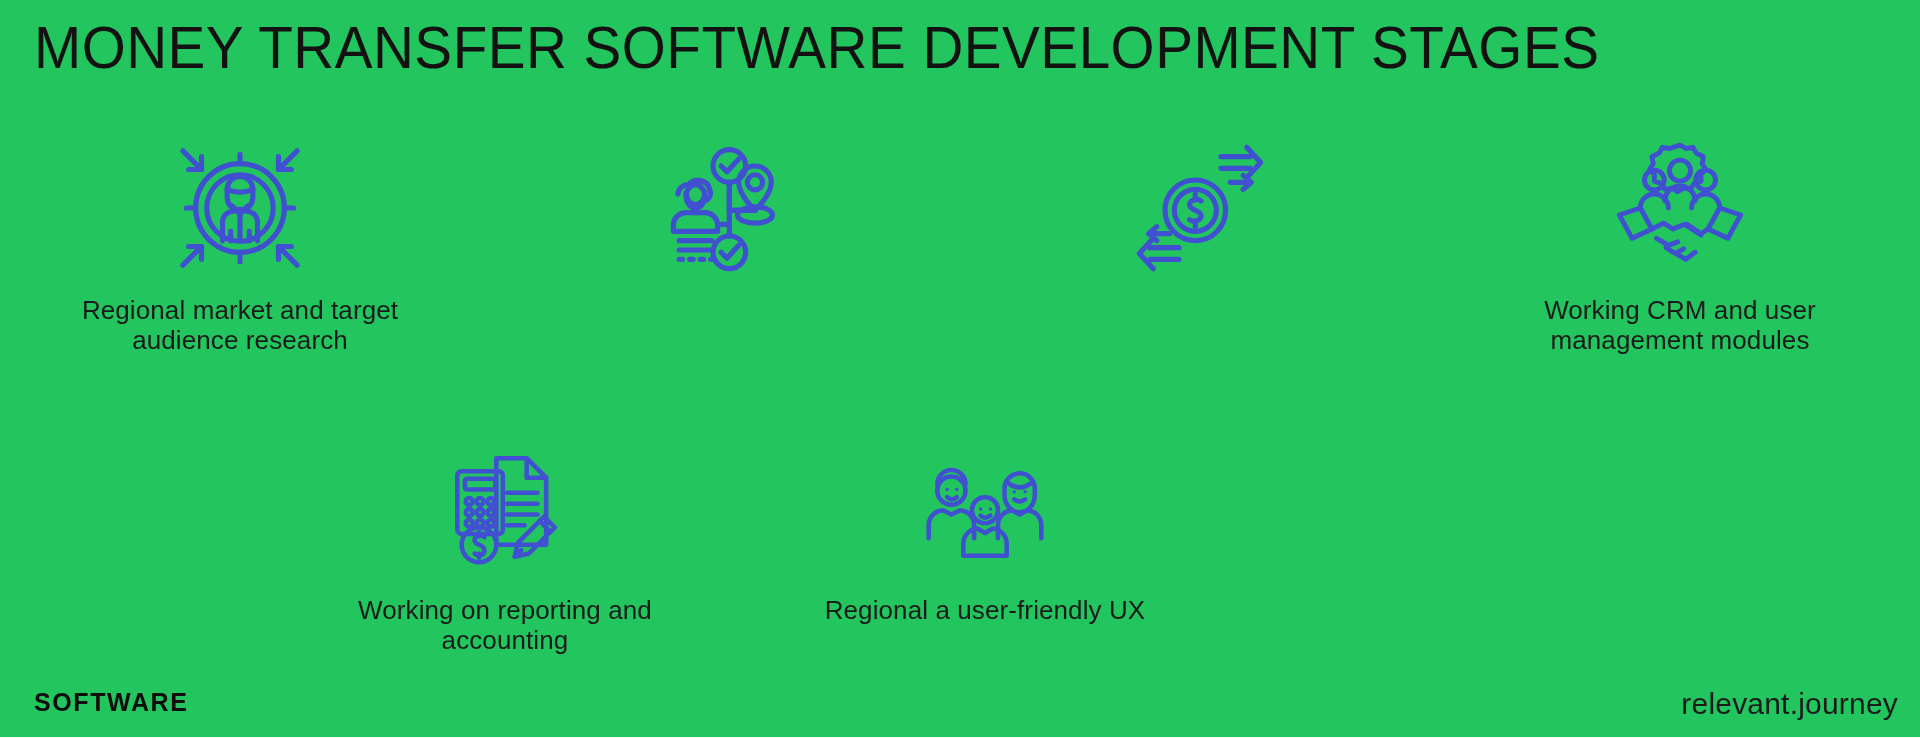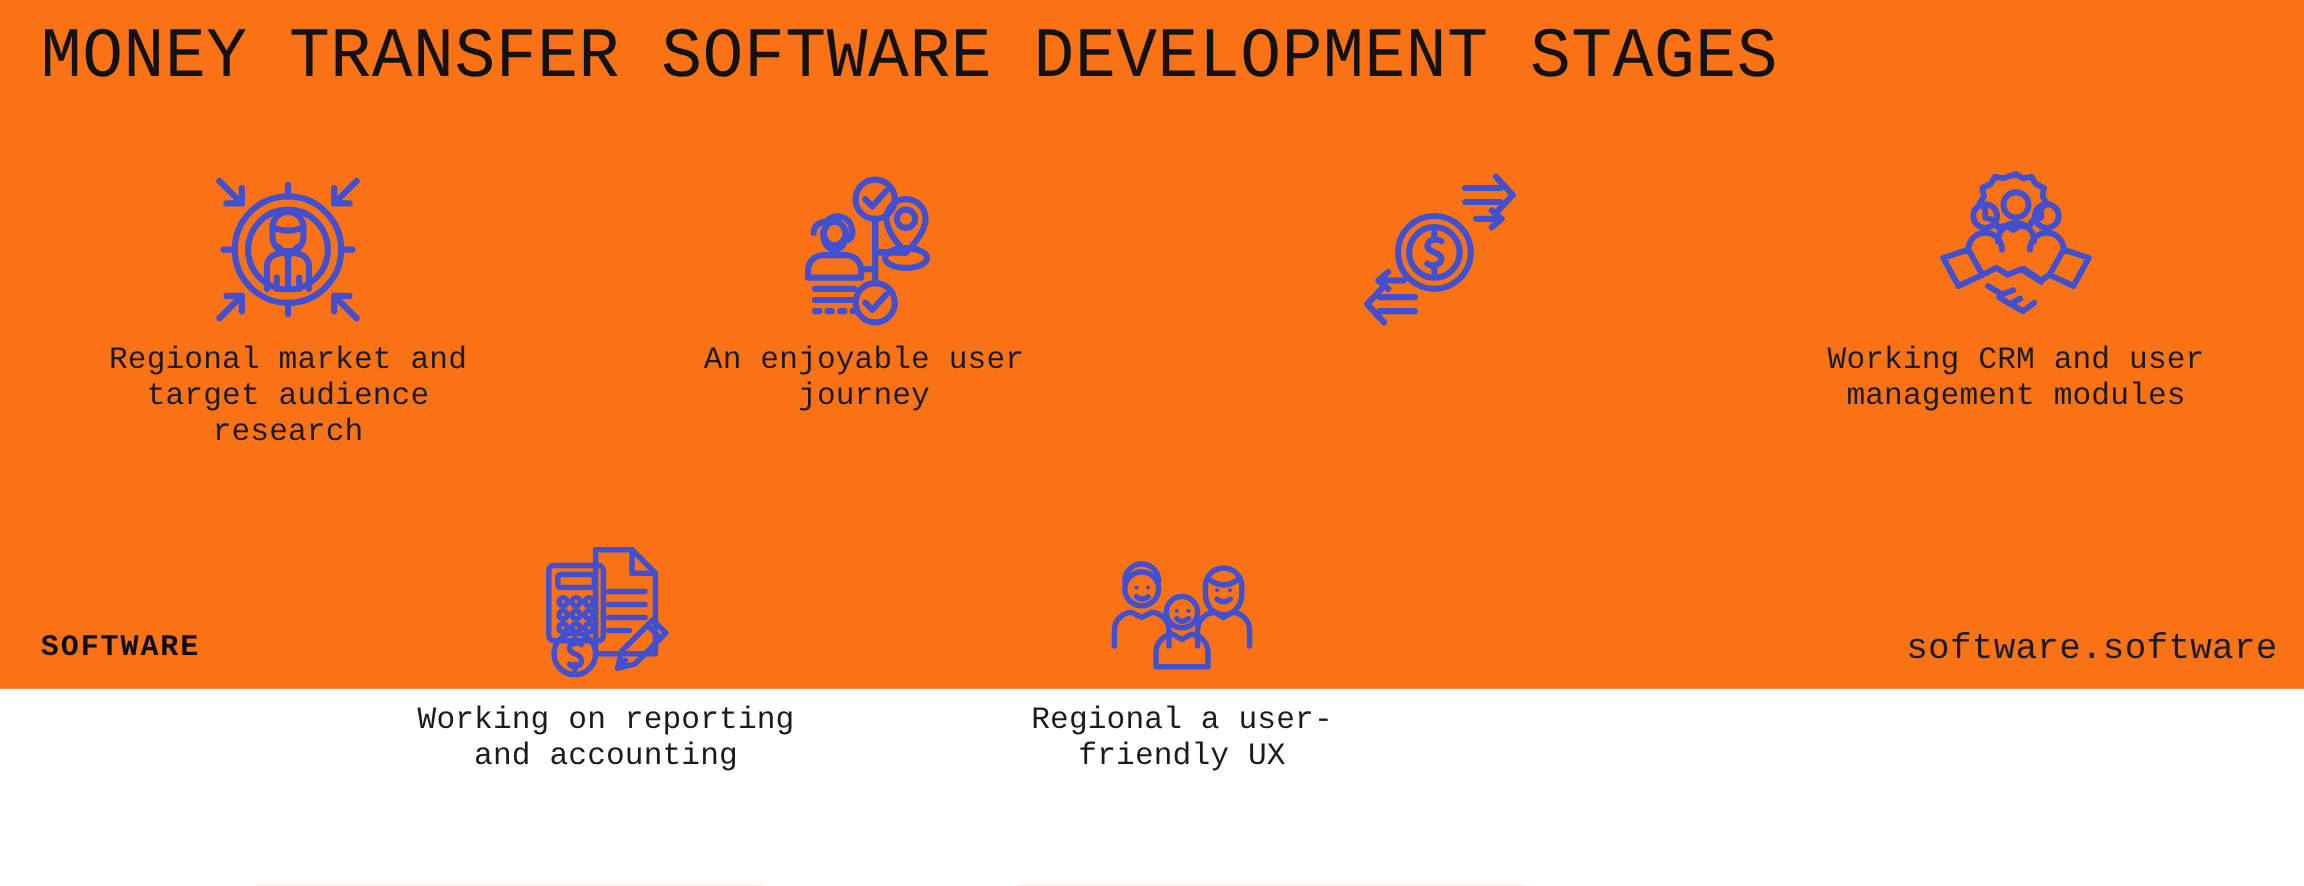--- a/index.html
+++ b/index.html
@@ -8,23 +8,22 @@
     width: 1920px;
     height: 738px;
     background: #ffffff;
     font-family: "Liberation Sans", sans-serif;
     overflow: hidden;
   }
 
   .page {
     position: relative;
     width: 1920px;
-    height: 574px;
-    background: #f97316;
-    font-family: Liberation Mono, monospace;
+    height: 737px;
+    background: #22c55e;
   }
 
   
   .title {
     position: absolute;
     left: 34px;
     top: 12px;
     font-size: 59px;
     line-height: 72px;
     font-weight: 300;
@@ -59,21 +58,21 @@
   .icon-wrap {
     height: 140px;
     display: flex;
     align-items: center;
     justify-content: center;
   }
 
   .icon-wrap svg { display: block; }
 
   .caption {
-    margin-top: 7px;
+    margin-top: 17px;
     font-size: 26px;
     line-height: 30px;
     font-weight: 400;
     color: #1b1b1b;
     text-align: center;
     max-width: 330px;
     letter-spacing: 0.1px;
   }
 
   
@@ -170,21 +169,20 @@
           <path d="M68 38 v24 h22"></path>
           <path d="M68 84 v-46"></path>
           <path d="M60 74 h8"></path>
           <path d="M68 62 h22 a0 0 0 0 1 0 0"></path>
 
           <path d="M104 38 a14 14 0 0 0 -28 0 c0 11 14 24 14 24 s14 -13 14 -24 z"></path>
           <circle cx="90" cy="38" r="6.5"></circle>
           <ellipse cx="90" cy="66" rx="15" ry="7"></ellipse>
         </svg>
       </div>
-      <div class="caption">An enjoyable user journey</div>
     </div>
 
     <div class="cell">
       <div class="icon-wrap">
         <svg width="140" height="140" viewBox="0 0 120 120" fill="none" stroke="#4050d0" stroke-width="4.4" stroke-linecap="round" stroke-linejoin="round">
 
           <circle cx="56" cy="62" r="26"></circle>
           <circle cx="56" cy="62" r="18"></circle>
           <path d="M61 54 a6 5 0 0 0 -10 3 c0 6 10 4 10 10 a6 5 0 0 1 -10 3"></path>
           <line x1="56" y1="48" x2="56" y2="53"></line>
@@ -306,15 +304,15 @@
         </svg>
       </div>
       <div class="caption">Regional a user-friendly UX</div>
     </div>
 
 
   </div>
 
   <div class="footer-brand">SOFTWARE</div>
 
-  <div class="footer-site">software.software</div>
+  <div class="footer-site">relevant.journey</div>
 
 </div>
 
 </body></html>

